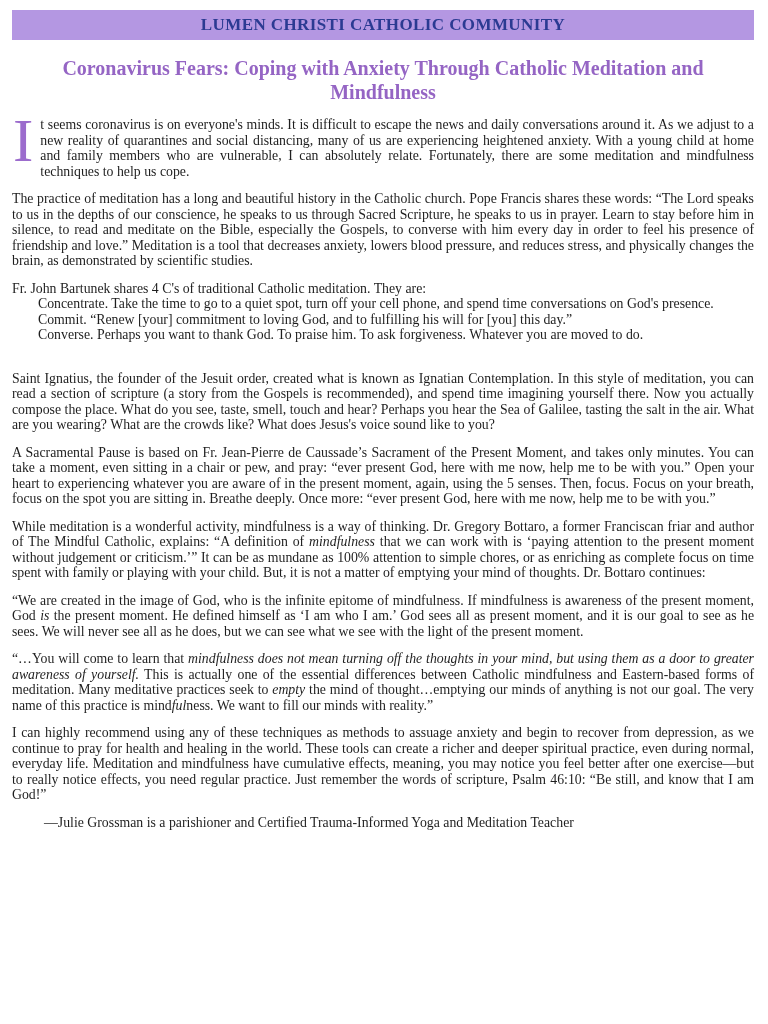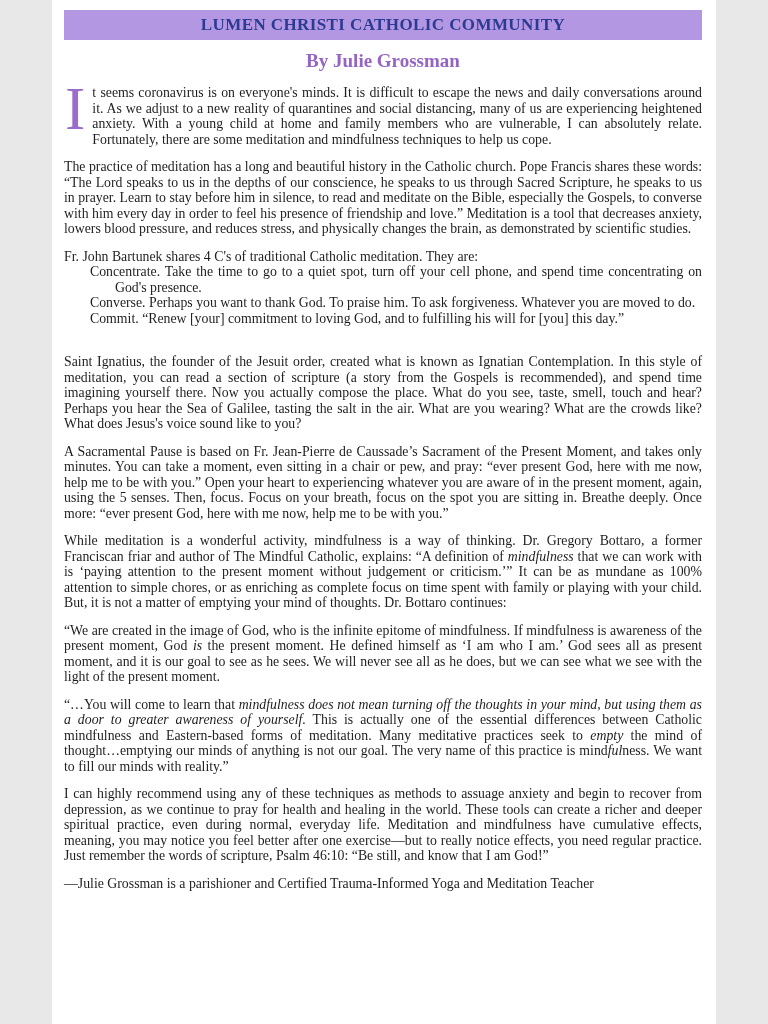--- a/index.html
+++ b/index.html
@@ -7,21 +7,21 @@
     --banner-bg: #b497e2;
     --banner-text: #2b3a92;
     --title-color: #9565c4;
     --dropcap-color: #9c6ccd;
     --body-text: #1e1e1e;
   }
   * { margin: 0; padding: 0; box-sizing: border-box; }
   html, body { background: #e8e8e8; }
   .page {
     position: relative;
-    width: 664px;
+    width: 768px;
     height: 1024px;
     margin: 0 auto;
     background: var(--page-bg);
     font-family: "Liberation Serif", "DejaVu Serif", serif;
     color: var(--body-text);
     padding: 10px 14px 0 12px;
     overflow: hidden;
   }
   .banner {
     height: 30px;
@@ -68,39 +68,39 @@
     line-height: 46px;
     margin: 1px 7px 0 1px;
   }
   .list-block { margin-bottom: 28px; }
   .list-lead { text-align: justify; }
   .list-item {
     text-align: justify;
     padding-left: 51px;
     text-indent: -25px;
   }
-  .signature { text-align: left; }
+  .signature { text-align: left; margin-left: 32px; }
   i { }
 </style>
 </head>
 <body>
 
 <div class="page">
   <header class="banner">
     <span>LUMEN CHRISTI CATHOLIC COMMUNITY</span>
   </header>
-  <h2 class="byline">By Julie Grossman</h2>
+  <h1 class="title">Coronavirus Fears: Coping with Anxiety Through Catholic Meditation and Mindfulness</h1>
   <main class="article" id="article">
       <p class="para"><span class="dropcap">I</span><span>t seems coronavirus is on everyone's minds. It is difficult to escape the news and daily conversations around it. As we adjust to a new reality of quarantines and social distancing, many of us are experiencing heightened anxiety. With a young child at home and family members who are vulnerable, I can absolutely relate. Fortunately, there are some meditation and mindfulness techniques to help us cope.</span></p>
       <p class="para"><span>The practice of meditation has a long and beautiful history in the Catholic church. Pope Francis shares these words: “The Lord speaks to us in the depths of our conscience, he speaks to us through Sacred Scripture, he speaks to us in prayer. Learn to stay before him in silence, to read and meditate on the Bible, especially the Gospels, to converse with him every day in order to feel his presence of friendship and love.” Meditation is a tool that decreases anxiety, lowers blood pressure, and reduces stress, and physically changes the brain, as demonstrated by scientific studies.</span></p>
       <div class="list-block">
         <p class="list-lead">Fr. John Bartunek shares 4 C's of traditional Catholic meditation. They are:</p>
-        <p class="list-item"><span>Concentrate. Take the time to go to a quiet spot, turn off your cell phone, and spend time concentrating on God's presence.</span></p>
+        <p class="list-item"><span>Concentrate. Take the time to go to a quiet spot, turn off your cell phone, and spend time conversations on God's presence.</span></p>
+        <p class="list-item"><span>Commit. “Renew [your] commitment to loving God, and to fulfilling his will for [you] this day.”</span></p>
         <p class="list-item"><span>Converse. Perhaps you want to thank God. To praise him. To ask forgiveness. Whatever you are moved to do.</span></p>
-        <p class="list-item"><span>Commit. “Renew [your] commitment to loving God, and to fulfilling his will for [you] this day.”</span></p>
       </div>
       <p class="para"><span>Saint Ignatius, the founder of the Jesuit order, created what is known as Ignatian Contemplation. In this style of meditation, you can read a section of scripture (a story from the Gospels is recommended), and spend time imagining yourself there. Now you actually compose the place. What do you see, taste, smell, touch and hear? Perhaps you hear the Sea of Galilee, tasting the salt in the air. What are you wearing? What are the crowds like? What does Jesus's voice sound like to you?</span></p>
       <p class="para"><span>A Sacramental Pause is based on Fr. Jean-Pierre de Caussade’s Sacrament of the Present Moment, and takes only minutes. You can take a moment, even sitting in a chair or pew, and pray: “ever present God, here with me now, help me to be with you.” Open your heart to experiencing whatever you are aware of in the present moment, again, using the 5 senses. Then, focus. Focus on your breath, focus on the spot you are sitting in. Breathe deeply. Once more: “ever present God, here with me now, help me to be with you.”</span></p>
       <p class="para"><span>While meditation is a wonderful activity, mindfulness is a way of thinking. Dr. Gregory Bottaro, a former Franciscan friar and author of The Mindful Catholic, explains: “A definition of </span><i>mindfulness</i><span> that we can work with is ‘paying attention to the present moment without judgement or criticism.’” It can be as mundane as 100% attention to simple chores, or as enriching as complete focus on time spent with family or playing with your child. But, it is not a matter of emptying your mind of thoughts. Dr. Bottaro continues:</span></p>
       <p class="para"><span>“We are created in the image of God, who is the infinite epitome of mindfulness. If mindfulness is awareness of the present moment, God </span><i>is</i><span> the present moment. He defined himself as ‘I am who I am.’ God sees all as present moment, and it is our goal to see as he sees. We will never see all as he does, but we can see what we see with the light of the present moment.</span></p>
       <p class="para"><span>“…You will come to learn that </span><i>mindfulness does not mean turning off the thoughts in your mind, but using them as a door to greater awareness of yourself.</i><span> This is actually one of the essential differences between Catholic mindfulness and Eastern-based forms of meditation. Many meditative practices seek to </span><i>empty</i><span> the mind of thought…emptying our minds of anything is not our goal. The very name of this practice is mind</span><i>ful</i><span>ness. We want to fill our minds with reality.”</span></p>
       <p class="para"><span>I can highly recommend using any of these techniques as methods to assuage anxiety and begin to recover from depression, as we continue to pray for health and healing in the world. These tools can create a richer and deeper spiritual practice, even during normal, everyday life. Meditation and mindfulness have cumulative effects, meaning, you may notice you feel better after one exercise—but to really notice effects, you need regular practice. Just remember the words of scripture, Psalm 46:10: “Be still, and know that I am God!”</span></p>
       <p class="para signature"><span>—Julie Grossman is a parishioner and Certified Trauma-Informed Yoga and Meditation Teacher</span></p>
     </main>
 </div>

